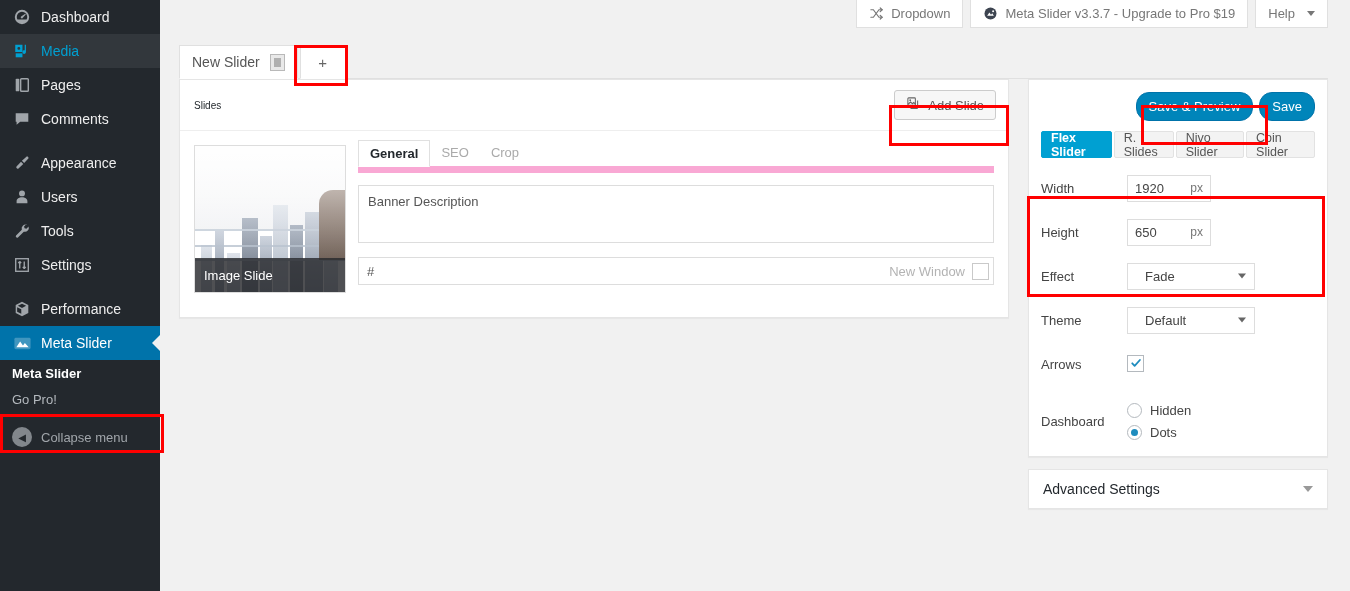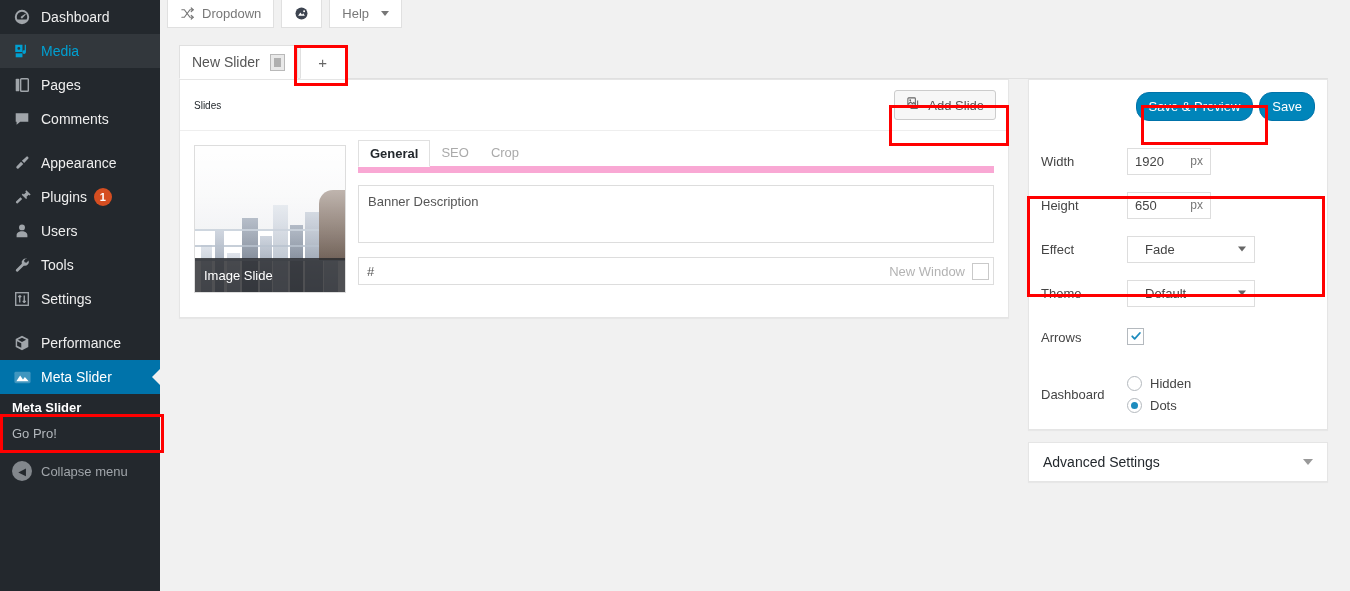--- a/index.html
+++ b/index.html
@@ -82,21 +82,21 @@
   
   .main {
     flex: 1; height: 591px;
     background: #f1f1f1;
     position: relative;
   }
 
   
   .topbar {
     height: 28px;
-    display: flex; align-items: stretch;
+    display: flex; justify-content: flex-end; align-items: stretch;
     padding-right: 22px;
     background: #f1f1f1;
   }
   .topbtn {
     display: flex; align-items: center; gap: 7px;
     background: #fff;
     border: 1px solid #e0e0e0;
     border-top: none;
     padding: 0 12px;
     font-size: 13px;
@@ -450,29 +450,20 @@
 
     <div class="menu-item">
       <span class="mi-icon">
         <svg width="18" height="18" viewBox="0 0 20 20" fill="currentColor">
             <path d="M16.8 3.2c-.6-.6-1.6-.6-2.2 0L9.9 7.6l2.5 2.5 4.4-4.7c.6-.6.6-1.6 0-2.2zM8.9 8.6l-5 5.3c-.4.5-.4 1.2 0 1.6l.6.6c.5.5 1.2.4 1.6 0l5.3-5-2.5-2.5z"></path>
           </svg>
       </span>
       <span class="mi-label">Appearance</span>
     </div>
 
-    <div class="menu-item">
-      <span class="mi-icon">
-        <svg width="18" height="18" viewBox="0 0 20 20" fill="currentColor">
-            <path d="M14.8 2.4l-1.2 1.2 1 1-2.6 2.6-1-1-1.3 1.3 4.8 4.8 1.3-1.3-1-1 2.6-2.6 1 1 1.2-1.2-4.8-4.8zM8.3 10.2l-4.9 4.9a1.4 1.4 0 001.9 1.9l4.9-4.9-1.9-1.9z"></path>
-          </svg>
-      </span>
-      <span class="mi-label">Plugins</span>
-      <span class="badge">1</span>
-    </div>
 
     <div class="menu-item">
       <span class="mi-icon">
         <svg width="18" height="18" viewBox="0 0 20 20" fill="currentColor">
             <circle cx="10" cy="6" r="3.3"></circle>
             <path d="M10 10.4c-3.4 0-6 1.9-6 4.2V17h12v-2.4c0-2.3-2.6-4.2-6-4.2z"></path>
           </svg>
       </span>
       <span class="mi-label">Users</span>
     </div>
@@ -546,20 +537,21 @@
         <span>Dropdown</span>
       </div>
       <div class="topbtn">
         <span class="tb-ico">
           <svg width="15" height="15" viewBox="0 0 20 20">
               <circle cx="10" cy="10" r="8" fill="#3d4450"></circle>
               <path d="M5.5 13l3-4.5 2.2 3 1.6-2 2.2 3.5z" fill="#fff"></path>
               <circle cx="13.5" cy="7" r="1.3" fill="#fff"></circle>
             </svg>
         </span>
+        <span>Meta Slider v3.3.7 - Upgrade to Pro $19</span>
       </div>
       <div class="topbtn">
         <span>Help</span>
         <span class="caret-dn"></span>
       </div>
     </div>
 
     <div class="tabstrip">
       <div class="slider-tab">
         <span>New Slider</span>
@@ -641,20 +633,34 @@
       </div>
 
       <div class="col-right">
         <div class="panel settings-panel">
 
           <div class="save-row">
             <button class="btn-primary">Save &amp; Preview</button>
             <button class="btn-primary">Save</button>
           </div>
 
+          <div class="type-tabs">
+            <div class="ttab active">
+              <span>Flex Slider</span>
+            </div>
+            <div class="ttab">
+              <span>R. Slides</span>
+            </div>
+            <div class="ttab">
+              <span>Nivo Slider</span>
+            </div>
+            <div class="ttab">
+              <span>Coin Slider</span>
+            </div>
+          </div>
 
           <div class="setting-row" style="margin-top:8px">
             <div class="set-label">Width</div>
             <div class="set-field">
               <div class="num-input">
                 <input type="text" value="1920" style="">
                 <span class="num-unit">px</span>
               </div>
             </div>
           </div>

